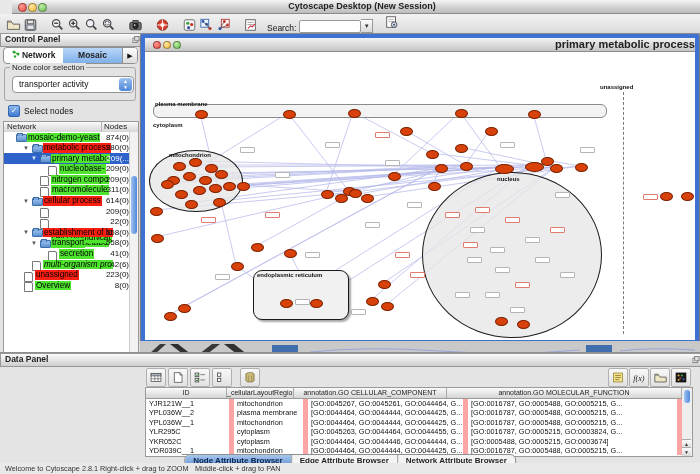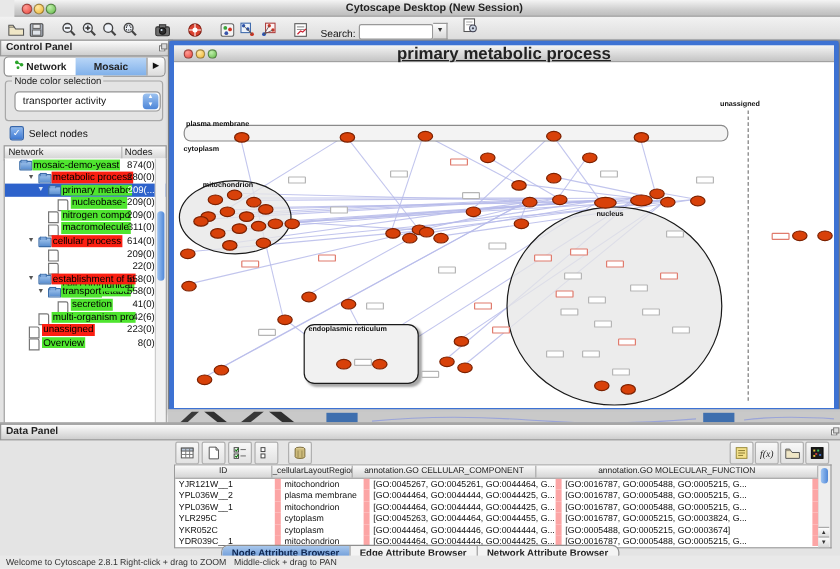--- a/index.html
+++ b/index.html
@@ -70,21 +70,21 @@
   .tree-row.sel .cnt{color:#fff;}
   #tree-scroll{position:absolute;right:0;top:0;width:8px;height:331px;background:#f2f2f2;border-left:1px solid #ccc;}
   #tree-thumb{position:absolute;left:1px;top:44px;width:6px;height:58px;border-radius:3px;
     background:linear-gradient(90deg,#9ec4f2,#4f87d8);}
   #cp-bottom-box{left:5px;top:404px;width:125px;height:21px;background:#fff;border:1px solid #9a9a9a;border-radius:5px;}
   
   #workspace{left:140px;top:33px;width:560px;height:319px;background:#90949b;}
   #netframe{position:absolute;left:1px;top:1px;width:550px;height:302px;border:4px solid #3d72d3;
     border-radius:2px;background:#fff;box-shadow:0 1px 3px rgba(0,0,0,.4);}
   #netframe-title{height:13px;background:linear-gradient(#f3f3f3,#c4c4c4);border-bottom:1px solid #8d8d8d;position:relative;}
-  #netframe-title .title{text-align:center;font-size:14px;font-weight:bold;color:#222;line-height:13px;text-decoration:underline;}
+  #netframe-title .title{text-align:right;font-size:11px;font-weight:bold;color:#222;line-height:13px;}
   .tl2{width:6px;height:6px;border-radius:50%;top:3px;border:0.5px solid rgba(0,0,0,.35);}
   #canvas{position:absolute;left:0;top:14px;width:550px;height:288px;background:#fff;overflow:hidden;}
   .region-label{position:absolute;font-size:6px;font-weight:bold;color:#111;white-space:nowrap;}
   .region.ellipse{position:absolute;border:1.2px solid #1a1a1a;border-radius:50%;background:rgba(230,230,230,.75);}
   .region.band{position:absolute;border:1px solid #8a8a8a;border-radius:6px;background:#f3f3f3;}
   .region.roundrect{position:absolute;border:1.2px solid #1a1a1a;border-radius:9px;background:#f1f1f1;
     box-shadow:2px 2px 2px rgba(0,0,0,.35);}
   .region.dash{position:absolute;border-left:1px dashed #7a7a7a;width:0;}
   .gnode{position:absolute;width:11px;height:7px;border-radius:50%;background:#d84109;border:1px solid #7c2100;}
   .gnode.wide{width:17px;height:8px;}
@@ -340,21 +340,21 @@
           <span class="lbl green" style="left: 47px;">transport</span>
           <span class="cnt">558(0)</span>
         </div>
         <div class="tree-row">
           <span class="node-ico file" style="left: 44px;"></span>
           <span class="lbl green" style="left: 55px;">secretion</span>
           <span class="cnt">41(0)</span>
         </div>
         <div class="tree-row">
           <span class="node-ico file" style="left: 28px;"></span>
-          <span class="lbl green" style="left: 39px;">multi-organism pro</span>
+          <span class="lbl green" style="left: 39px; font-style: italic;">multi-organism pro</span>
           <span class="cnt">42(6)</span>
         </div>
         <div class="tree-row">
           <span class="node-ico file" style="left: 20px;"></span>
           <span class="lbl red" style="left: 31px;">unassigned</span>
           <span class="cnt">223(0)</span>
         </div>
         <div class="tree-row">
           <span class="node-ico file" style="left: 20px;"></span>
           <span class="lbl green" style="left: 31px;">Overview</span>

